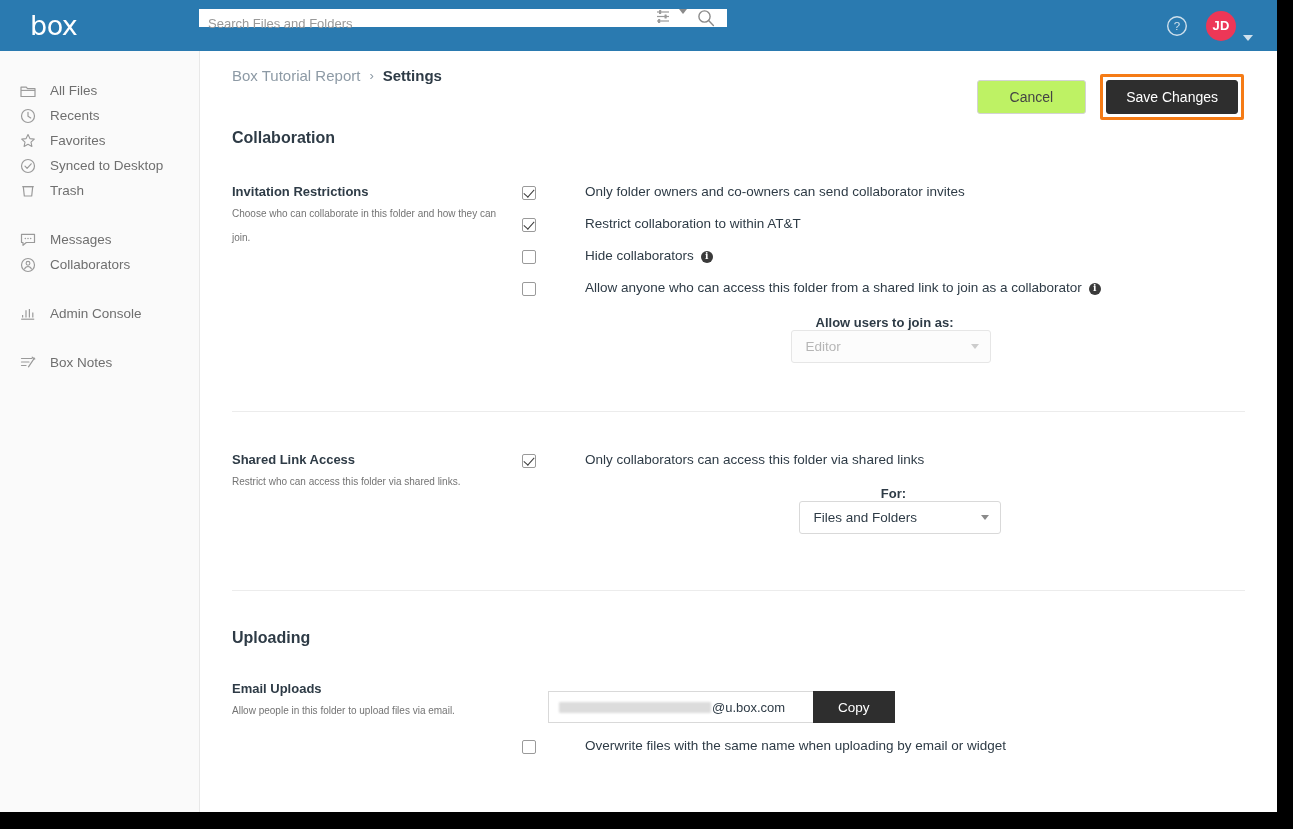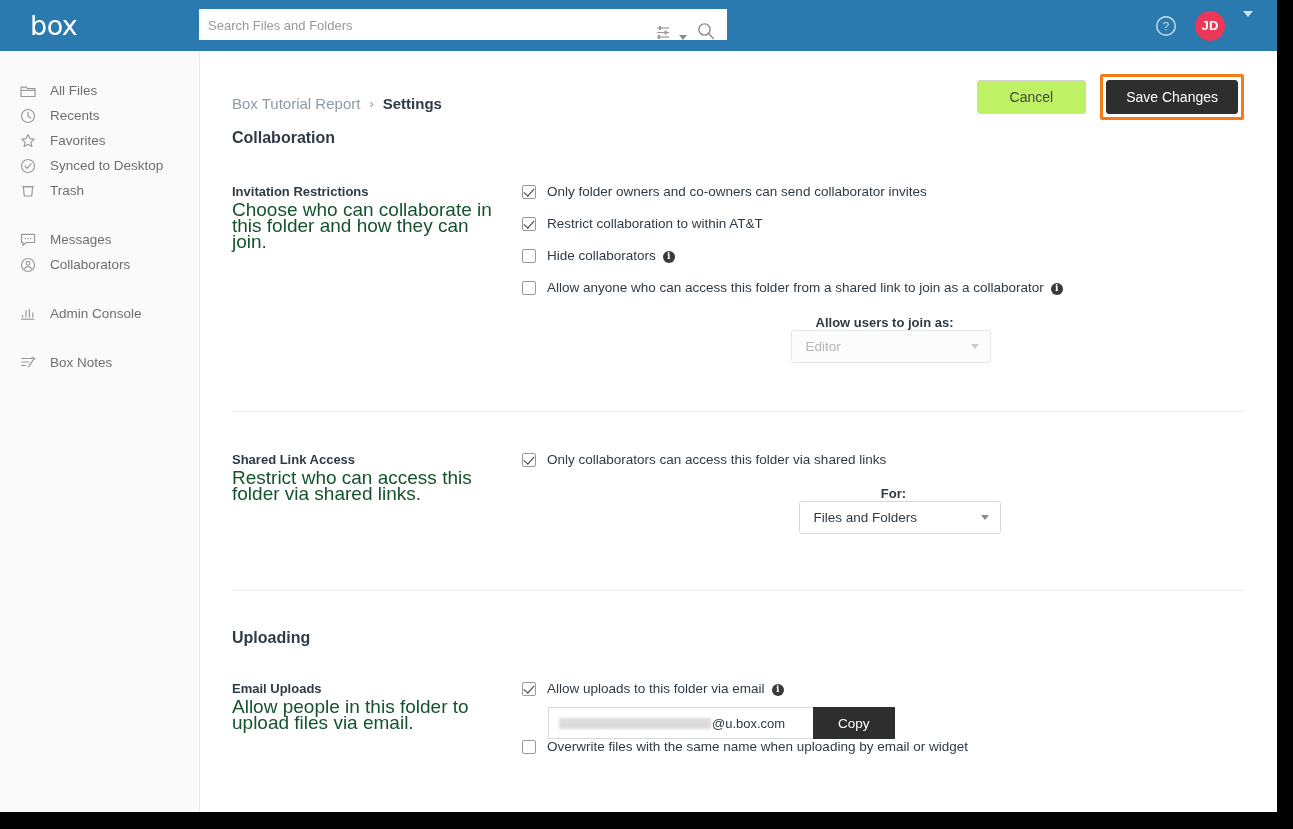--- a/index.html
+++ b/index.html
@@ -38,23 +38,23 @@
     color: #ffffff;
     font-size: 27px;
     font-weight: 400;
     letter-spacing: -0.5px;
     line-height: 1;
     font-family: "DejaVu Sans", sans-serif;
     user-select: none;
   }
   .search-wrap {
     position: absolute; left: 199px; top: 9px;
-    width: 528px; height: 31px;
+    width: 528px; height: 18px;
     background: #ffffff;
-    display: flex; align-items: flex-end;
+    display: flex; align-items: flex-start;
   }
   .search-input {
     flex: 1;
     border: none; outline: none;
     height: 29px;
     padding: 0 10px 0 9px;
     font-size: 13px;
     color: #333;
     font-family: "Liberation Sans", sans-serif;
     background: transparent;
@@ -67,21 +67,21 @@
     border-right: 4px solid transparent;
     border-top: 5px solid #8a8a8a;
     margin: 0 8px 0 4px;
   }
   .search-btn { padding: 0 12px 0 2px; display: flex; align-items: center; cursor: pointer; }
   .topbar-right {
     position: absolute; right: 24px; top: 0; height: 51px;
     display: flex; align-items: center; gap: 18px;
   }
   .help-icon { cursor: pointer; display: flex; }
-  .avatar-wrap { display: flex; align-items: flex-start; gap: 18px; cursor: pointer; }
+  .avatar-wrap { display: flex; align-items: flex-end; gap: 7px; cursor: pointer; }
   .avatar {
     width: 30px; height: 30px; border-radius: 50%;
     background: #ed3757;
     color: #ffffff; font-size: 13px; font-weight: bold;
     display: flex; align-items: center; justify-content: center;
     letter-spacing: 0.3px;
   }
   .caret-white {
     width: 0; height: 0;
     border-left: 5px solid transparent;
@@ -120,21 +120,21 @@
     position: absolute; left: 201px; top: 51px;
     width: 1076px; height: 761px;
     background: #ffffff;
     overflow: hidden;
   }
   .crumbbar {
     position: absolute; left: 0; top: 0;
     width: 1076px; height: 78px;
   }
   .crumb {
-    position: absolute; left: 31px; top: 44px;
+    position: absolute; left: 31px; top: 16px;
     display: flex; align-items: center;
     font-size: 15px;
   }
   .crumb-link { color: #8d9aa5; cursor: pointer; }
   .crumb-sep { color: #8d9aa5; margin: 0 9px; font-size: 13px; }
   .crumb-cur { color: #2e3b46; font-weight: bold; }
   .btn-row {
     position: absolute; right: 33px; top: 23px;
     display: flex; align-items: center; gap: 14px;
   }
@@ -169,26 +169,27 @@
     padding: 0 44px 0 31px;
   }
   .section-title {
     font-size: 16px; font-weight: bold; color: #2e3b46;
     margin: 0 0 37px 0;
   }
   .row { display: flex; align-items: flex-start; }
   .row-left { width: 290px; flex: 0 0 290px; padding-right: 20px; }
   .row-right { flex: 1; }
   .label-strong { font-size: 13px; font-weight: bold; color: #2e3b46; margin-bottom: 3px; }
-  .label-desc { font-size: 19px; color: #14532d; line-height: 16px; }
+  .label-desc { font-size: 10px; color: #737373; line-height: 24px; }
 
   .cbrow {
-    display: flex; align-items: flex-start;
+    display: flex; align-items: center;
     margin-bottom: 16px;
     cursor: pointer;
+    gap: 38px;
   }
   .cbrow:last-child { margin-bottom: 0; }
   .cbox {
     width: 14px; height: 14px;
     border: 1px solid #9a9a9a;
     background: #ffffff;
     border-radius: 2px;
     margin-right: 11px;
     margin-top: 1px;
     flex: 0 0 auto;
@@ -526,37 +527,33 @@
 
       <h2 class="section-title" style="margin-bottom:34px;">Uploading</h2>
 
       <div class="row">
         <div class="row-left">
           <div class="label-strong">Email Uploads</div>
           <div class="label-desc">Allow people in this folder to upload files via email.</div>
         </div>
         <div class="row-right">
 
-          <label class="cbrow" style="margin-bottom:8px;">
-            <span class="cbox checked"></span>
-            <span class="cblabel"><span>Allow uploads to this folder via email</span><span class="info-dot">i</span></span>
-          </label>
 
           <div style="margin-left:26px;">
             <div class="email-row">
               <div class="email-box">
                 <span class="redacted"></span>
                 <span>@u.box.com</span>
               </div>
               <button class="btn-copy">Copy</button>
             </div>
           </div>
 
 
-          <label class="cbrow" style="">
+          <label class="cbrow" style="margin-top:15px;">
             <span class="cbox"></span>
             <span class="cblabel">Overwrite files with the same name when uploading by email or widget</span>
           </label>
 
         </div>
       </div>
 
     </div>
   </div>
 </div>

